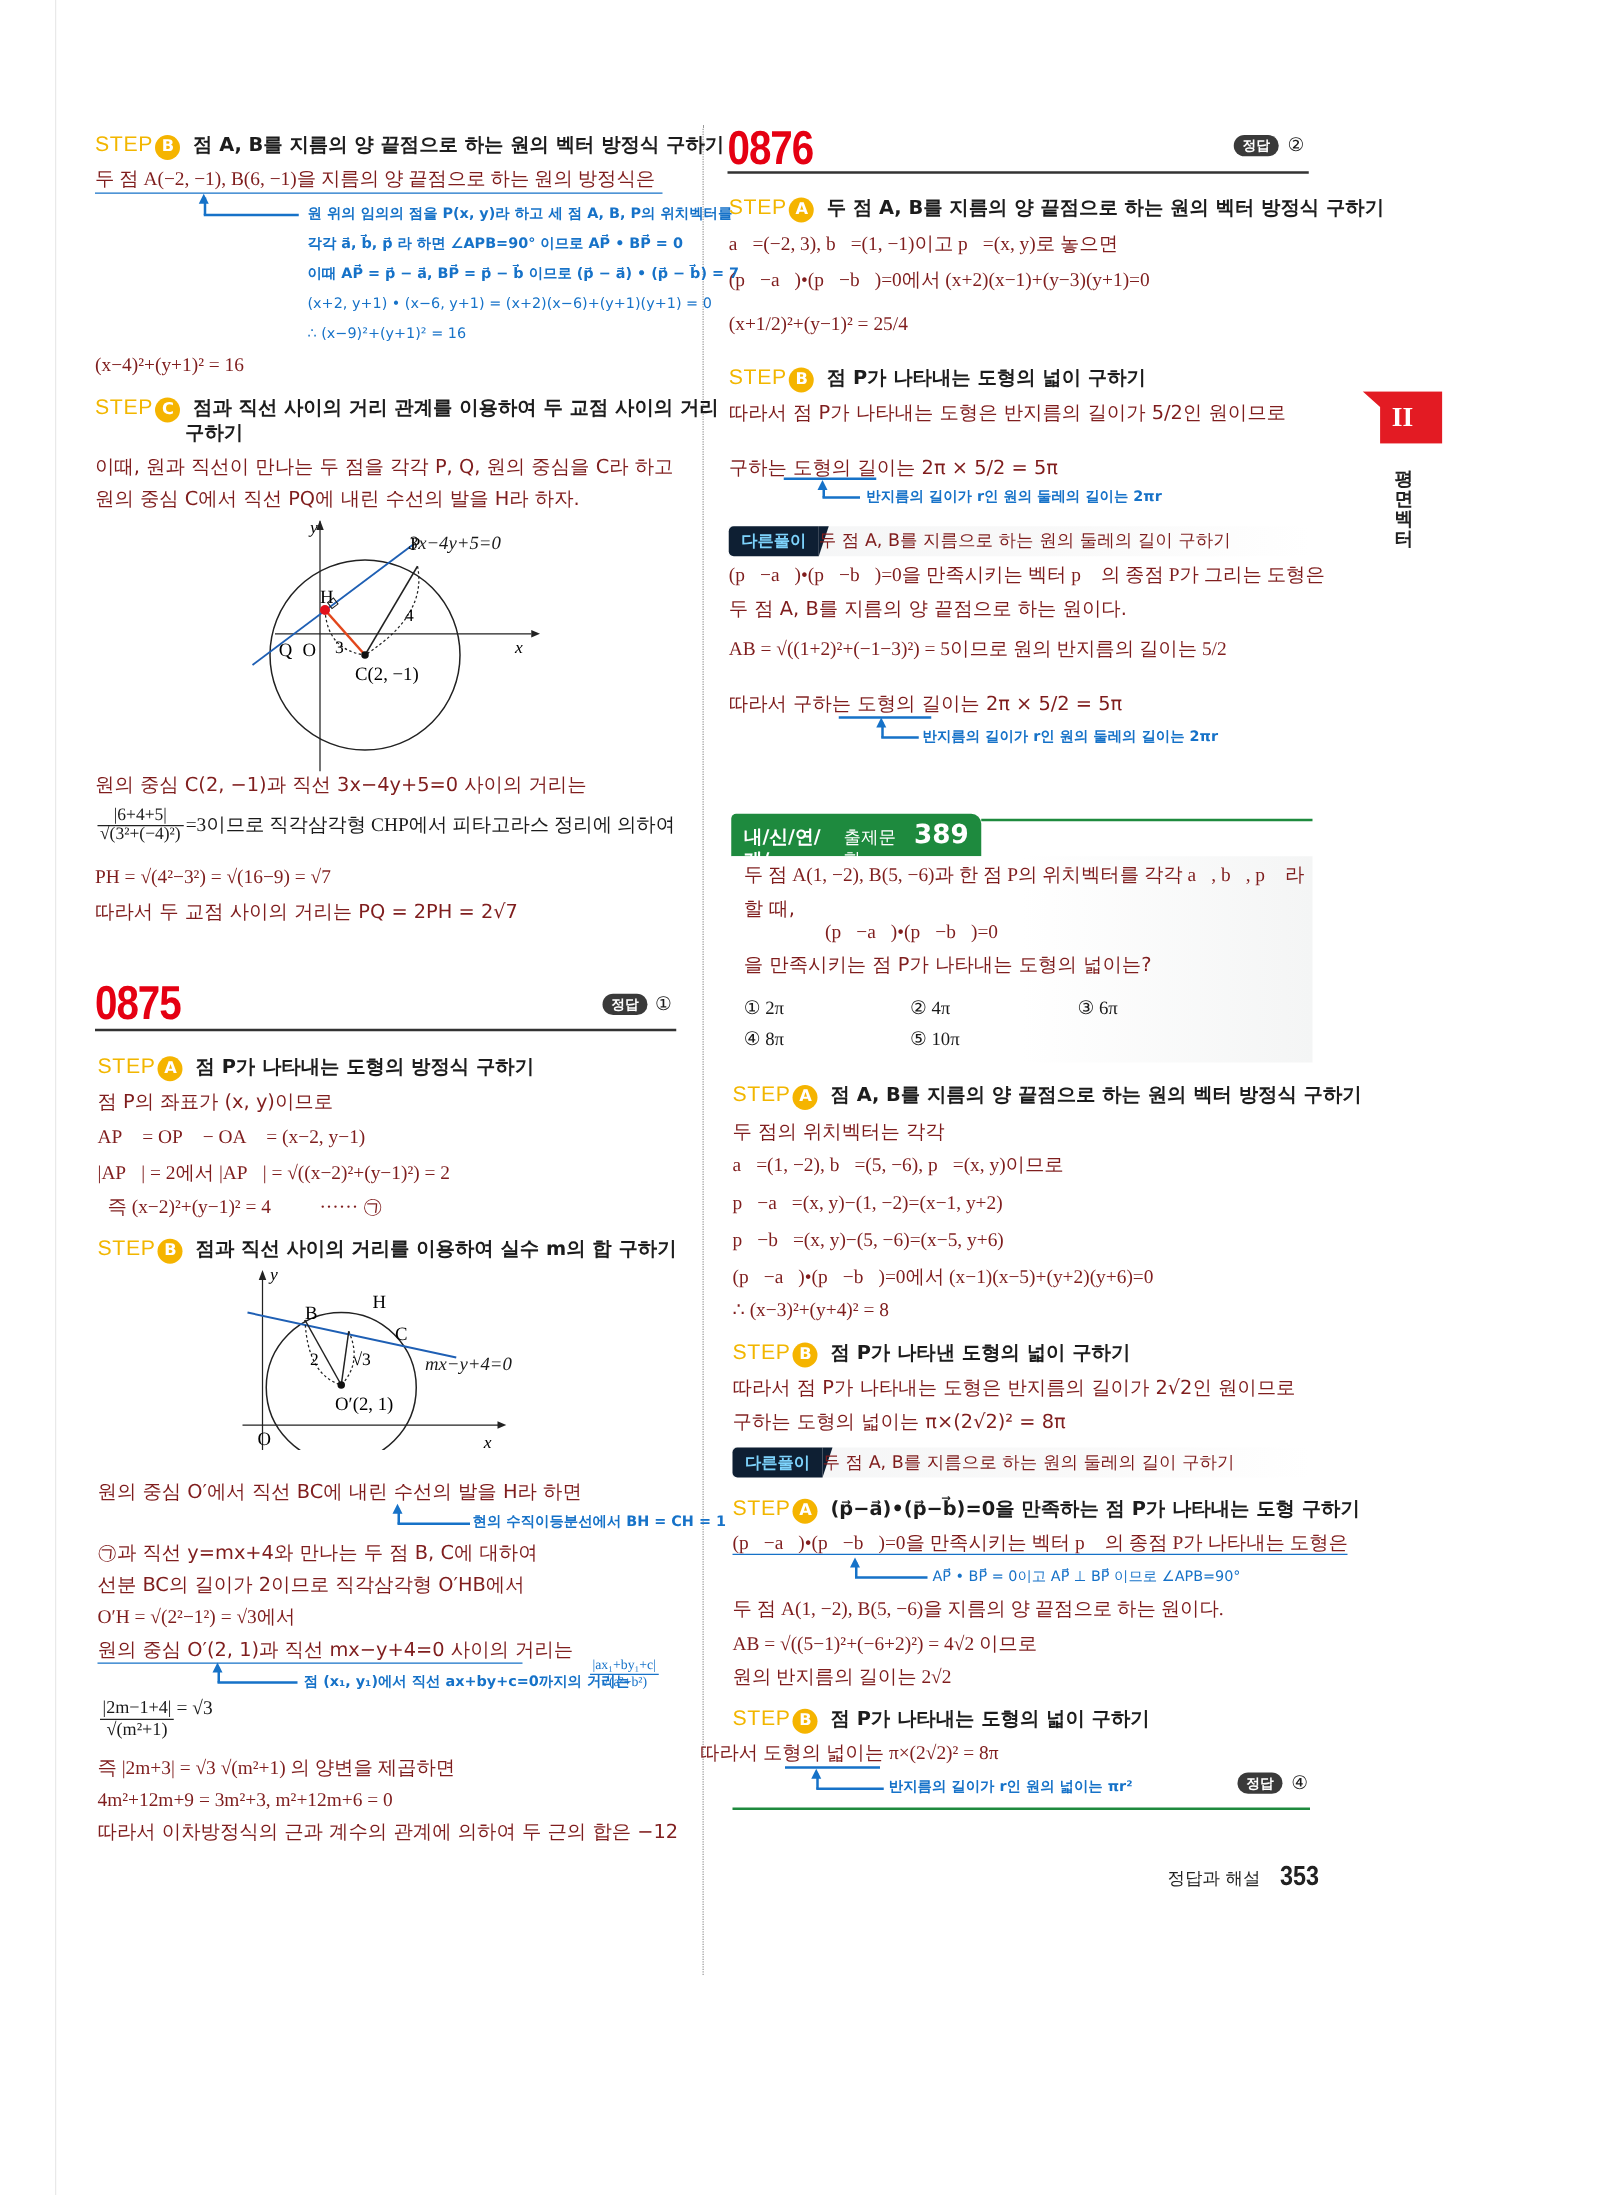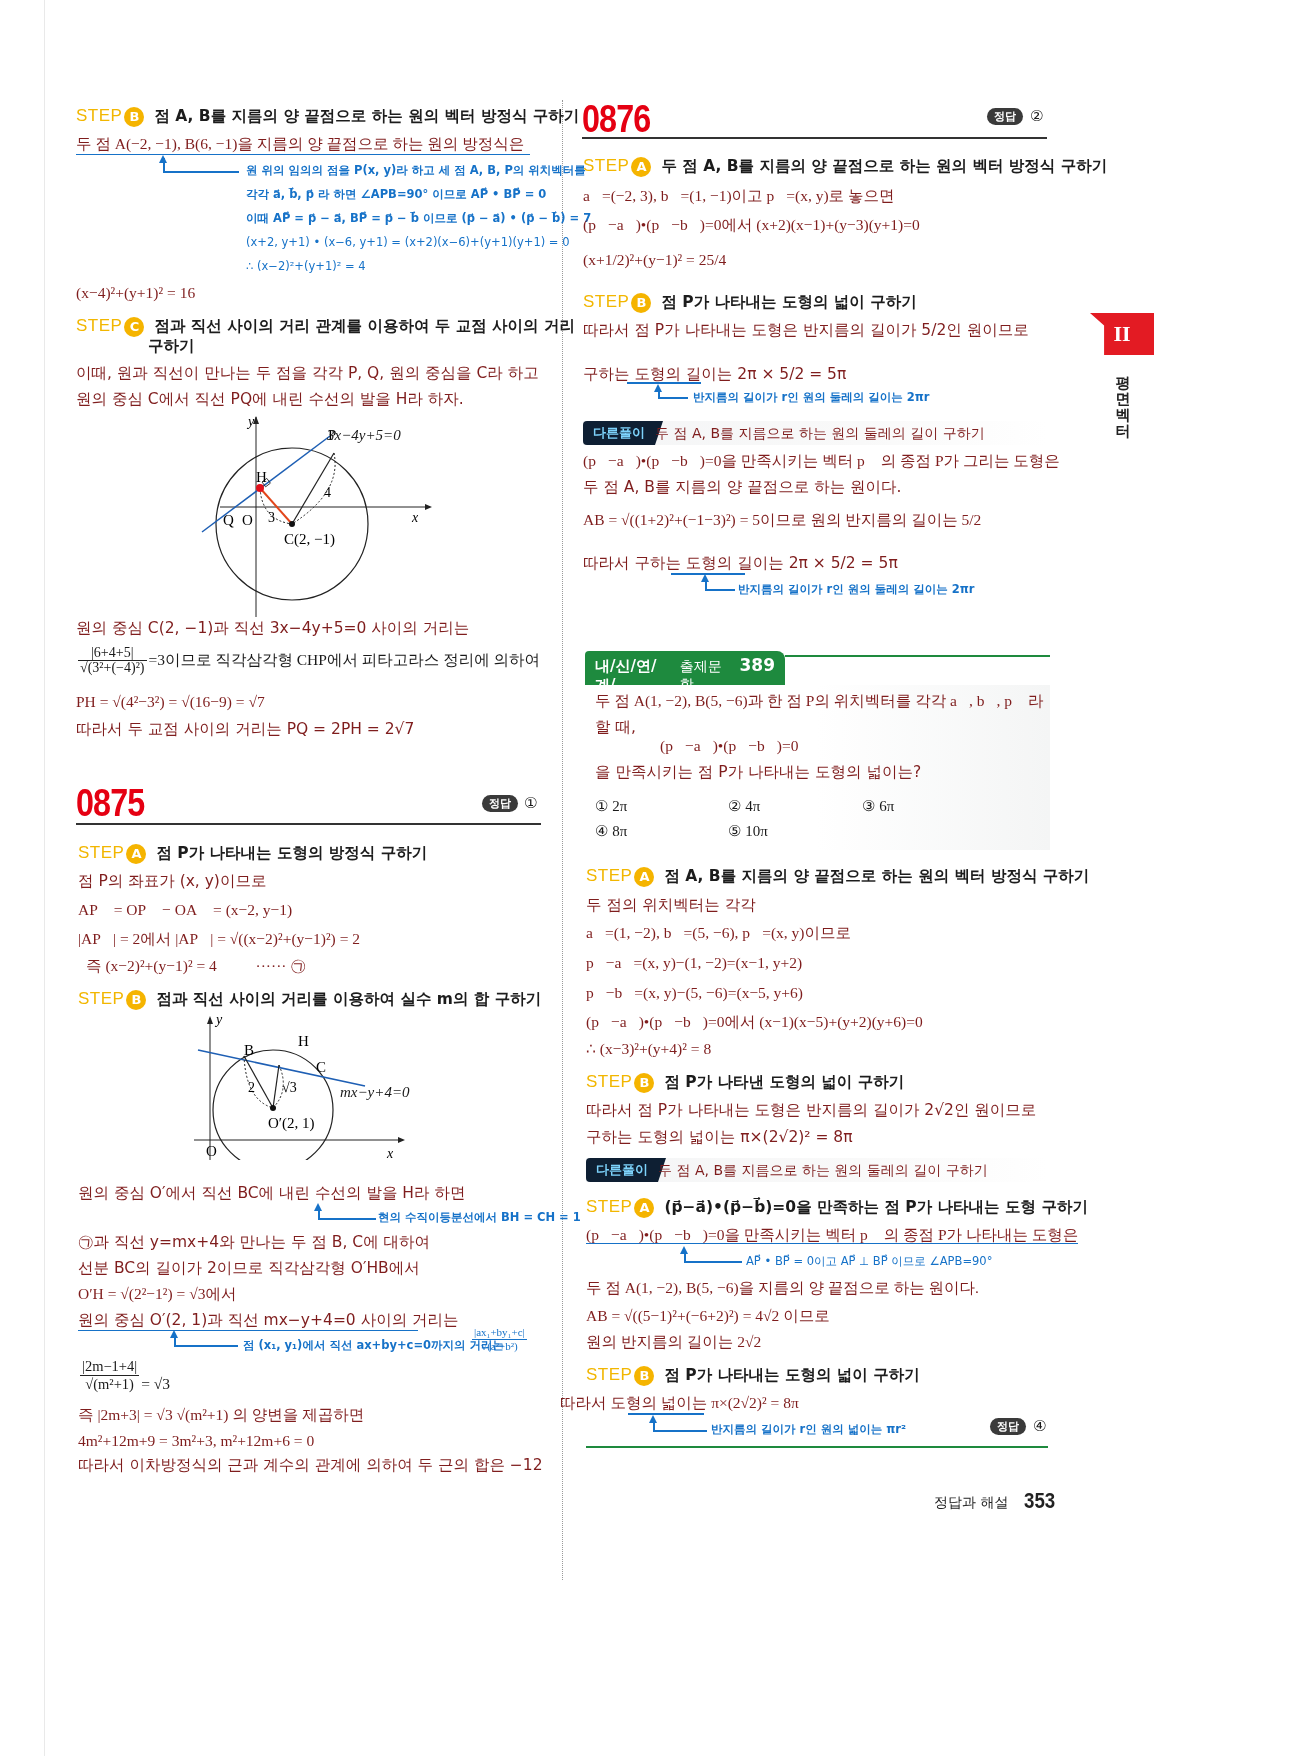--- a/index.html
+++ b/index.html
@@ -45,21 +45,21 @@
   <span class="tag">STEP</span><span class="badge">B</span><span>점 A, B를 지름의 양 끝점으로 하는 원의 벡터 방정식 구하기</span>
 </div>
 <div class="line serif uline" style="left:76px; top:134px; width:454px;">두 점 A(−2, −1), B(6, −1)을 지름의 양 끝점으로 하는 원의 방정식은</div>
 <div class="arrow-v" style="left:163px; top:158px; height:14px;"></div>
 <div class="arrow-tip" style="left:159px; top:155px;"></div>
 <div class="arrow-h" style="left:163px; top:171px; width:76px;"></div>
 <div class="note" style="left:246px; top:162px;">원 위의 임의의 점을 P(x, y)라 하고 세 점 A, B, P의 위치벡터를</div>
 <div class="note" style="left:246px; top:186px;">각각 a⃗, b⃗, p⃗ 라 하면 ∠APB=90° 이므로 AP⃗ • BP⃗ = 0</div>
 <div class="note" style="left:246px; top:210px;">이때 AP⃗ = p⃗ − a⃗, BP⃗ = p⃗ − b⃗ 이므로 (p⃗ − a⃗) • (p⃗ − b⃗) = 7</div>
 <div class="note" style="left:246px; top:234px; font-weight:normal;">(x+2, y+1) • (x−6, y+1) = (x+2)(x−6)+(y+1)(y+1) = 0</div>
-<div class="note" style="left:246px; top:258px; font-weight:normal;">∴ (x−2)²+(y+1)² = 4</div>
+<div class="note" style="left:246px; top:258px; font-weight:normal;">∴ (x−9)²+(y+1)² = 16</div>
 <div class="line serif" style="left:76px; top:283px;">(x−4)²+(y+1)² = 16</div>
 
 <div class="step" style="left:76px; top:316px;">
   <span class="tag">STEP</span><span class="badge">C</span><span>점과 직선 사이의 거리 관계를 이용하여 두 교점 사이의 거리</span>
 </div>
 <div class="step" style="left:148px; top:336px;">구하기</div>
 <div class="line" style="left:76px; top:363px;">이때, 원과 직선이 만나는 두 점을 각각 P, Q, 원의 중심을 C라 하고</div>
 <div class="line" style="left:76px; top:389px;">원의 중심 C에서 직선 PQ에 내린 수선의 발을 H라 하자.</div>
 
 <svg class="abs" style="left:190px; top:412px;" width="260" height="210" viewBox="0 0 260 210">
@@ -151,21 +151,21 @@
 <div class="line" style="left:78px; top:1258px;">선분 BC의 길이가 2이므로 직각삼각형 O′HB에서</div>
 <div class="line serif" style="left:78px; top:1284px;">O′H = √(2²−1²) = √3에서</div>
 <div class="line uline" style="left:78px; top:1310px; width:340px;">원의 중심 O′(2, 1)과 직선 mx−y+4=0  사이의 거리는</div>
 <div class="arrow-v" style="left:174px; top:1334px; height:12px;"></div>
 <div class="arrow-tip" style="left:170px; top:1330px;"></div>
 <div class="arrow-h" style="left:174px; top:1345px; width:64px;"></div>
 <div class="note" style="left:243px; top:1337px;">점 (x₁, y₁)에서 직선 ax+by+c=0까지의 거리는</div>
 <div class="abs serif" style="left:470px; top:1326px; color:#1672c8; font-size:11px;">
   <span class="frac" style="font-size:11px; line-height:13px;"><span class="n" style="border-color:#1672c8;">|ax₁+by₁+c|</span><span class="d">√(a²+b²)</span></span>
 </div>
-<div class="abs serif" style="left:78px; top:1358px; display:flex; align-items:flex-end;">
+<div class="abs serif" style="left:78px; top:1358px; display:flex; align-items:flex-start;">
   <span class="frac" style="font-size:14.5px; line-height:17px;">
       <span class="n">|2m−1+4|</span>
       <span class="d">√(m²+1)</span>
     </span>
   <span style="font-size:15.5px;">= √3</span>
 </div>
 <div class="line serif" style="left:78px; top:1405px;">즉 |2m+3| = √3 √(m²+1) 의 양변을 제곱하면</div>
 <div class="line serif" style="left:78px; top:1431px;">4m²+12m+9 = 3m²+3,  m²+12m+6 = 0</div>
 <div class="line" style="left:78px; top:1455px;">따라서 이차방정식의 근과 계수의 관계에 의하여 두 근의 합은 −12</div>
 
@@ -201,21 +201,21 @@
 <div class="line" style="left:583px; top:553px;">따라서 구하는 도형의 길이는 2π × 5/2 = 5π</div>
 <div class="arrow-h" style="left:671px; top:573px; width:74px;"></div>
 <div class="arrow-v" style="left:705px; top:578px; height:12px;"></div>
 <div class="arrow-tip" style="left:701px; top:574px;"></div>
 <div class="arrow-h" style="left:705px; top:589px; width:30px;"></div>
 <div class="note" style="left:738px; top:581px;">반지름의 길이가 r인 원의 둘레의 길이는 2πr</div>
 
 <div class="green-band" style="left:585px; top:651px; width:200px; height:34px; padding:4px 10px; display:flex; align-items:baseline; gap:6px;">
   <span style="font-size:15px;">내/신/연/계/</span>
   <span style="font-size:14px; font-weight:normal;">출제문항</span>
-  <span style="font-size:17px;">389</span>
+  <span style="font-size:21px;">389</span>
 </div>
 <div class="abs" style="left:785px; top:655px; width:265px; height:1.6px; background:#1e8a3e;"></div>
 <div class="abs" style="left:585px; top:685px; width:465px; height:165px; background:linear-gradient(90deg,#ffffff 0%,#ffffff 50%,#f4f5f5 100%);"></div>
 <div class="line serif" style="left:595px; top:691px;">두 점 A(1, −2), B(5, −6)과 한 점 P의 위치벡터를 각각 a⃗, b⃗, p⃗ 라</div>
 <div class="line" style="left:595px; top:717px;">할 때,</div>
 <div class="line serif" style="left:660px; top:736px;">(p⃗−a⃗)•(p⃗−b⃗)=0</div>
 <div class="line" style="left:595px; top:762px;">을 만족시키는 점 P가 나타내는 도형의 넓이는?</div>
 <div class="choice serif" style="left:595px; top:797px;">① 2π</div>
 <div class="choice serif" style="left:728px; top:797px;">②  4π</div>
 <div class="choice serif" style="left:862px; top:797px;">③ 6π</div>

